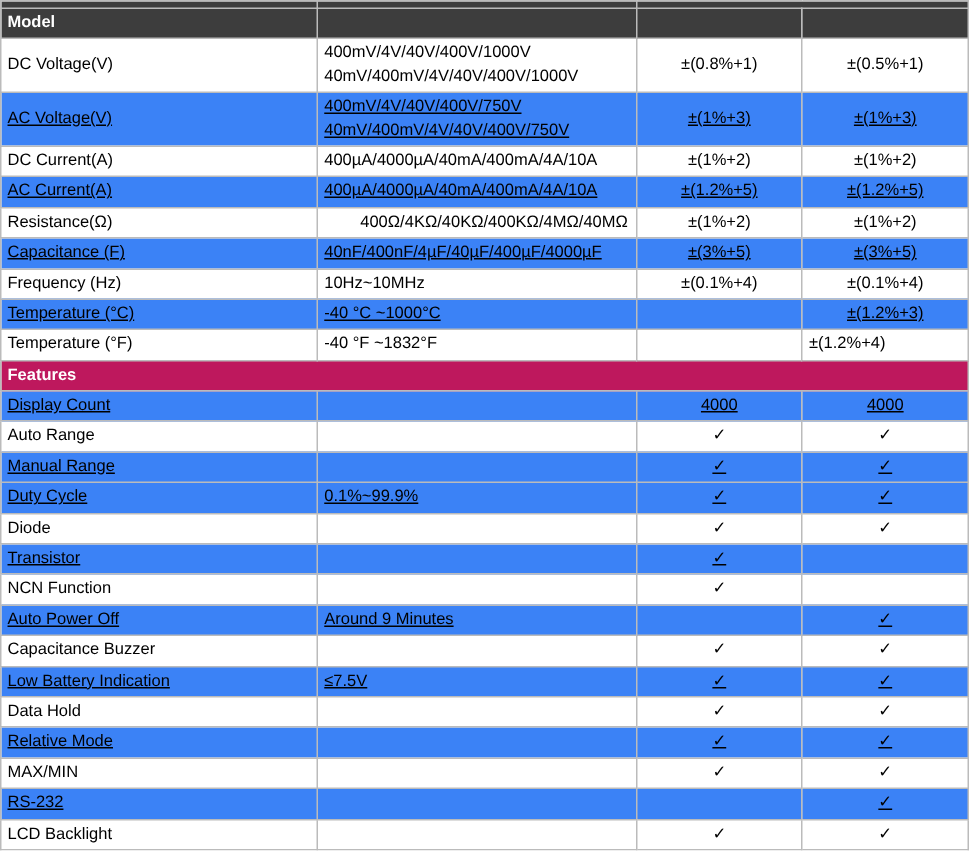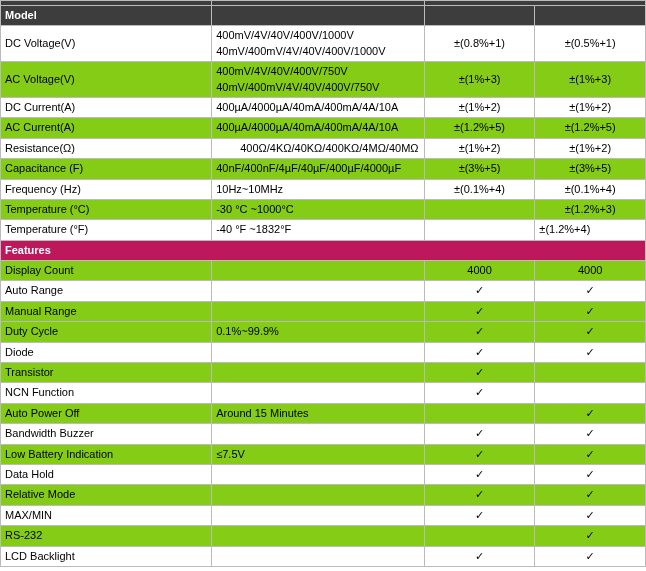--- a/index.html
+++ b/index.html
@@ -30,21 +30,22 @@
     .header-row th.center {
       text-align: center;
     }
     .section-header td {
       background: #be185d;
       color: #fff;
       font-weight: bold;
       font-size: 11px;
     }
     .light-row {
-      background: #84cc16;
+      background: #3b82f6;
+      text-decoration: underline;
     }
     .col-spec { width: 210px; }
     .col-range { width: 210px; }
     .col-ut61a { width: 110px; text-align: center; }
     .col-ut61b { width: 110px; text-align: center; }
   </style>
 </head>
 <body>
 
 <table>
@@ -101,21 +102,21 @@
         <td style="text-align: center;">±(3%+5)</td>
       </tr>
       <tr>
         <td>Frequency (Hz)</td>
         <td style="white-space: pre-line;">10Hz~10MHz</td>
         <td style="text-align: center;">±(0.1%+4)</td>
         <td style="text-align: center;">±(0.1%+4)</td>
       </tr>
       <tr class="light-row">
         <td>Temperature (°C)</td>
-        <td style="white-space: pre-line;">-30 °C ~1000°C</td>
+        <td style="white-space: pre-line;">-40 °C ~1000°C</td>
         <td style="text-align: center;"></td>
         <td style="text-align: center;">±(1.2%+3)</td>
       </tr>
       <tr>
         <td>Temperature (°F)</td>
         <td style="white-space: pre-line;">-40 °F ~1832°F</td>
         <td style="text-align: center;"></td>
         <td style="">±(1.2%+4)</td>
       </tr>
       <tr class="section-header">
@@ -158,26 +159,26 @@
         <td style="text-align: center;"></td>
       </tr>
       <tr>
         <td>NCN Function</td>
         <td></td>
         <td style="text-align: center;">✓</td>
         <td style="text-align: center;"></td>
       </tr>
       <tr class="light-row">
         <td>Auto Power Off</td>
-        <td>Around 15 Minutes</td>
-        <td style="text-align: center;"></td>
-        <td style="text-align: center;">✓</td>
-      </tr>
-      <tr>
-        <td>Bandwidth Buzzer</td>
+        <td>Around 9 Minutes</td>
+        <td style="text-align: center;"></td>
+        <td style="text-align: center;">✓</td>
+      </tr>
+      <tr>
+        <td>Capacitance Buzzer</td>
         <td></td>
         <td style="text-align: center;">✓</td>
         <td style="text-align: center;">✓</td>
       </tr>
       <tr class="light-row">
         <td>Low Battery Indication</td>
         <td>≤7.5V</td>
         <td style="text-align: center;">✓</td>
         <td style="text-align: center;">✓</td>
       </tr>

